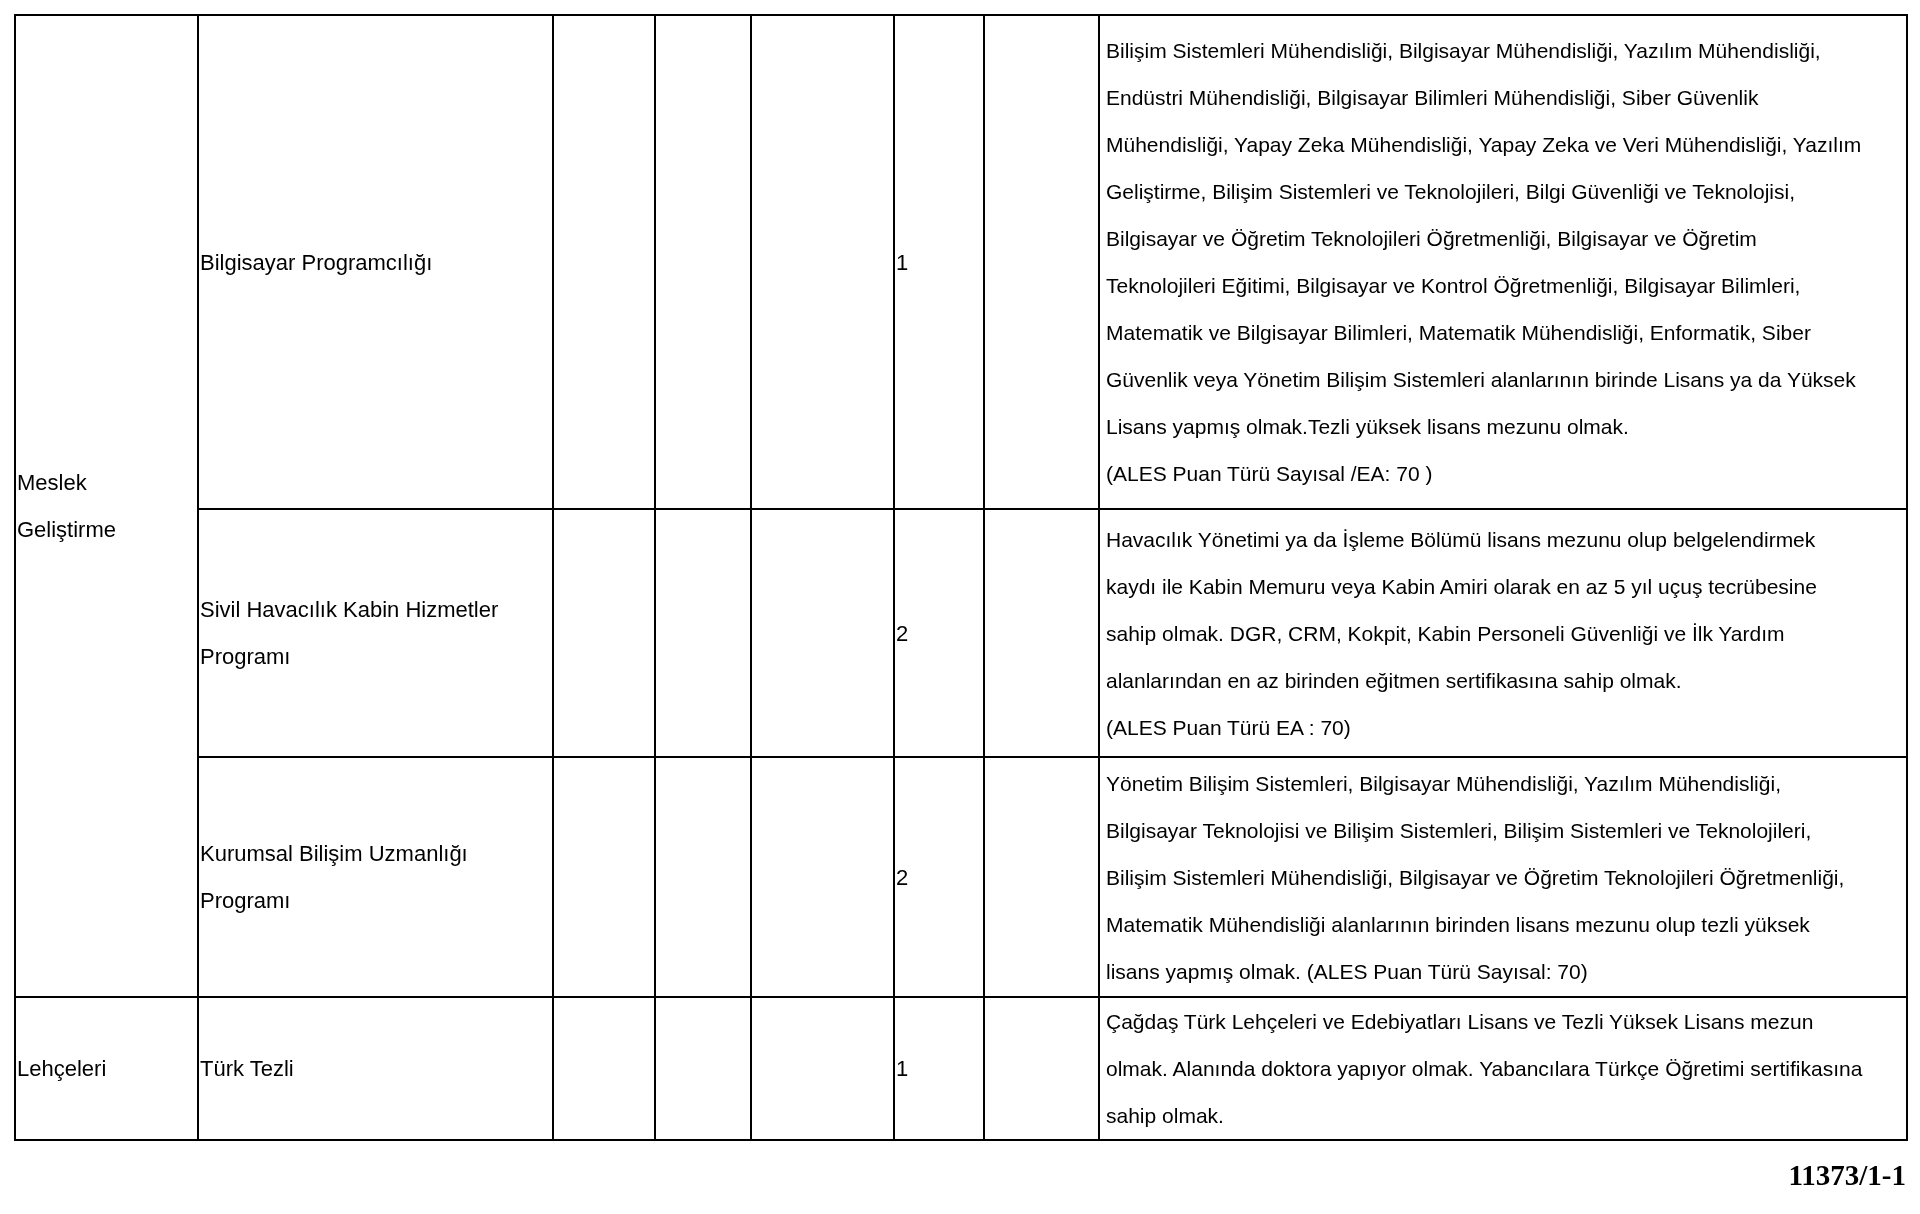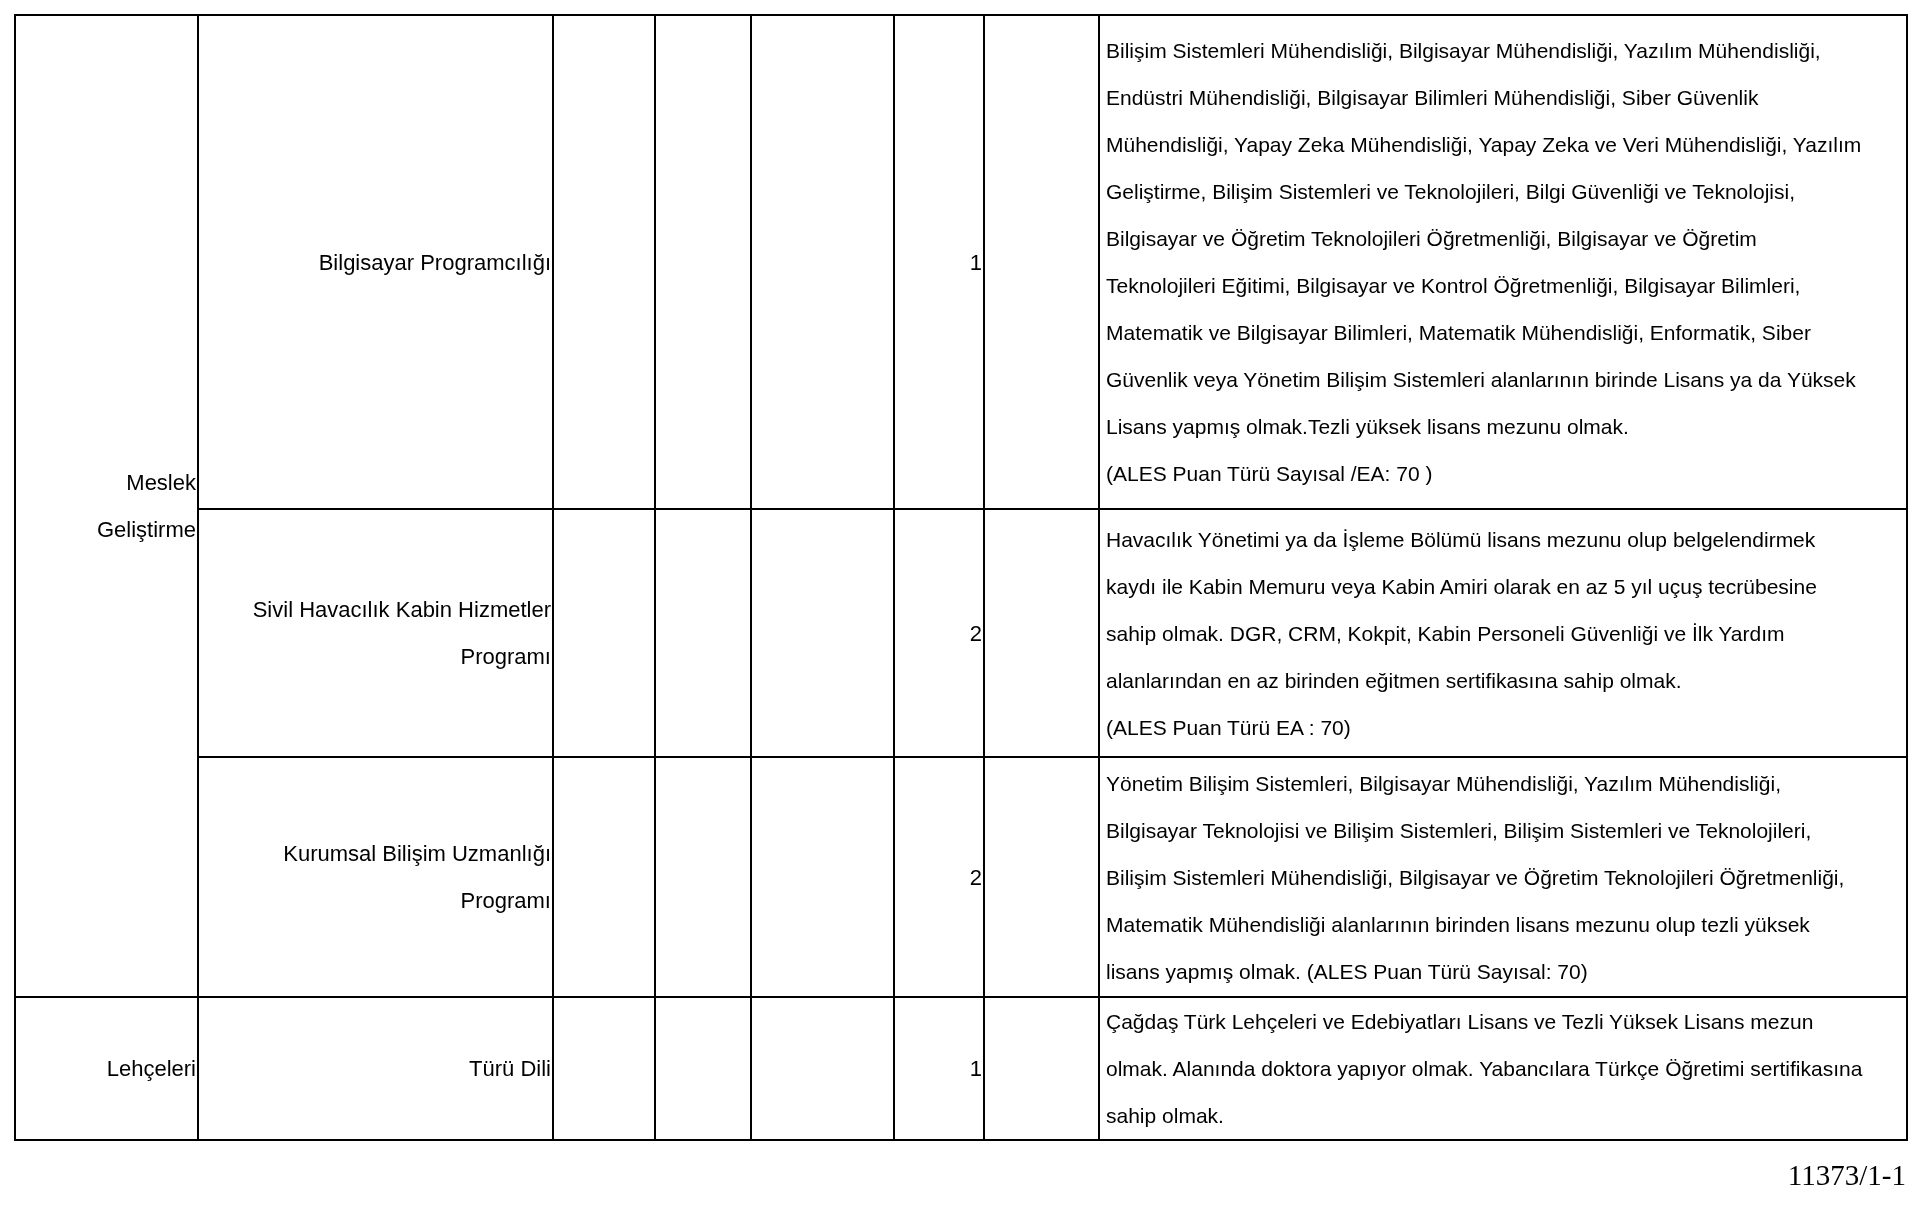--- a/index.html
+++ b/index.html
@@ -37,39 +37,39 @@
   col.c-req     { width: 808px; }
 
   tr.r1 { height: 494px; }
   tr.r2 { height: 248px; }
   tr.r3 { height: 240px; }
   tr.r4 { height: 142px; }
 
   td.unit-cell,
   td.program-cell,
   td.quota-cell {
-    text-align: right;
+    text-align: left;
     font-size: 22px;
     line-height: 47px;
     white-space: pre-line;
   }
   td.req-cell {
     text-align: left;
     font-size: 21px;
     line-height: 47px;
     white-space: pre;
     padding: 0 2px 0 6px;
     margin-top: 37px;
   }
   .footer-ref {
     width: 1892px;
     margin-top: 18px;
     text-align: right;
     font-family: "Liberation Serif", serif;
-    font-weight: normal;
+    font-weight: bold;
     font-size: 29px;
   }
 </style>
 </head>
 <body>
 
 <div class="page">
 
   <table class="positions">
     <colgroup>
@@ -130,21 +130,21 @@
       <td class="empty-cell"></td>
       <td class="req-cell">Yönetim Bilişim Sistemleri, Bilgisayar Mühendisliği, Yazılım Mühendisliği,
 Bilgisayar Teknolojisi ve Bilişim Sistemleri, Bilişim Sistemleri ve Teknolojileri,
 Bilişim Sistemleri Mühendisliği, Bilgisayar ve Öğretim Teknolojileri Öğretmenliği,
 Matematik Mühendisliği alanlarının birinden lisans mezunu olup tezli yüksek
 lisans yapmış olmak. (ALES Puan Türü Sayısal: 70)</td>
     </tr>
 
     <tr class="r4">
       <td class="unit-cell">Lehçeleri</td>
-      <td class="program-cell">Türü Dili</td>
+      <td class="program-cell">Türk Tezli</td>
       <td class="empty-cell"></td>
       <td class="empty-cell"></td>
       <td class="empty-cell"></td>
       <td class="quota-cell">1</td>
       <td class="empty-cell"></td>
       <td class="req-cell">Çağdaş Türk Lehçeleri ve Edebiyatları Lisans ve Tezli Yüksek Lisans mezun
 olmak. Alanında doktora yapıyor olmak. Yabancılara Türkçe Öğretimi sertifikasına
 sahip olmak.</td>
     </tr>
   </tbody>

